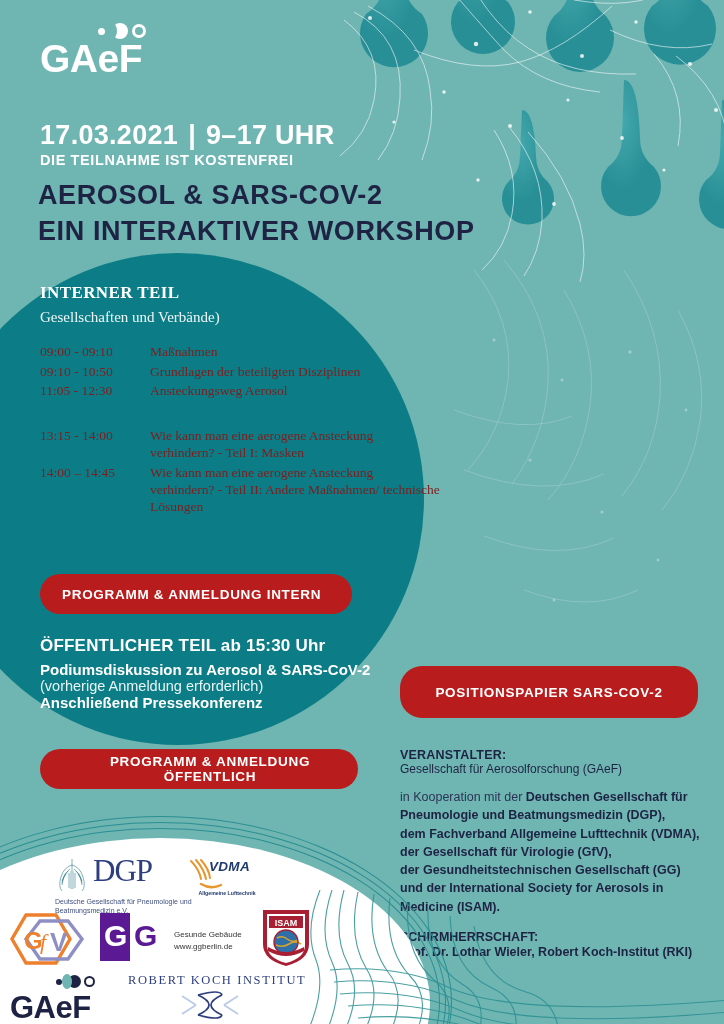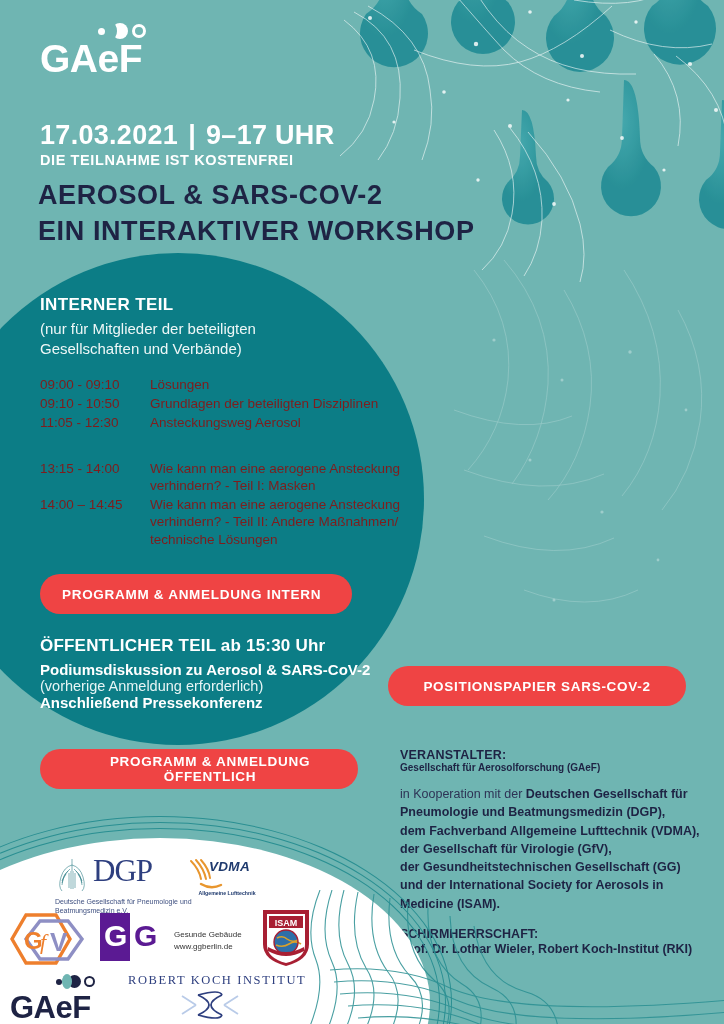--- a/index.html
+++ b/index.html
@@ -56,56 +56,56 @@
   .free-line {
     position:absolute; left:40px; top:152px;
     color:#ffffff; font-size:14.5px; font-weight:700; letter-spacing:.6px;
   }
   .title {
     position:absolute; left:38px; top:178px;
     color:#1e2344; font-size:27px; font-weight:700; letter-spacing:.6px; line-height:1.32;
   }
 
   
-  .internal { position:absolute; left:40px; top:295px; width:400px; color:#ffffff; }
+  .internal { position:absolute; left:40px; top:283px; width:400px; color:#ffffff;font-family:Liberation Serif, serif; }
   .sec-head { font-size:17px; font-weight:700; letter-spacing:.4px; }
   .sec-sub  { font-size:15px; font-weight:400; line-height:1.36; margin-top:4px; color:#eef7f7; }
 
   table.sched { margin-top:16px; border-collapse:collapse; width:100%; }
   table.sched td { vertical-align:top; font-size:13.5px; line-height:1.28; color:#7f1d1d; padding:0 0 2px 0; }
   table.sched td.time { width:110px; white-space:nowrap; }
   table.sched tr.gap td { height:13px; }
 
   
   .btn {
     position:absolute;
-    background:#ef4444; color:#ffffff;
+    background:#b91c1c; color:#ffffff;
     border-radius:22px;
     font-size:13.5px; font-weight:700; letter-spacing:.7px;
     display:flex; align-items:center;
     padding-left:22px;
     cursor:pointer;
     border:none;
     font-family:"Liberation Sans", sans-serif;
   }
   #btn-intern   { left:40px;  top:574px; width:312px; height:40px; }
   #btn-public   { left:40px;  top:749px; width:318px; height:40px; }
-  #btn-position { left:388px; top:666px; width:298px; height:40px; padding-left:0; justify-content:center; }
+  #btn-position { left:400px; top:666px; width:298px; height:52px; padding-left:0; justify-content:center; }
 
   
   .public { position:absolute; left:40px; top:636px; width:380px; color:#ffffff; }
   .public .h  { font-size:17px; font-weight:700; letter-spacing:.2px; }
   .public .l1 { font-size:15px; font-weight:700; margin-top:5px; }
   .public .l2 { font-size:14.5px; font-weight:400; color:#e7f5f5; }
   .public .l3 { font-size:15px; font-weight:700; margin-top:0; }
 
   
   .org { position:absolute; left:400px; top:748px; width:310px; color:#1e2344; }
   .org .k  { font-size:12.5px; font-weight:700; letter-spacing:.2px; }
-  .org .v  { font-size:10px; font-weight:700; margin-bottom:12px; }
+  .org .v  { font-size:12px; font-weight:400; margin-bottom:12px; }
   .org .coop { font-size:12.5px; line-height:1.46; font-weight:700; color:#1e2344; }
   .org .coop .lt { font-weight:400; color:#2d3355; }
   .org .k2 { font-size:12.5px; font-weight:700; margin-top:14px; }
   .org .v2 { font-size:12.5px; font-weight:700; margin-top:1px; }
 
   
   .footer-ellipse {
     position:absolute; left:-110px; top:838px;
     width:540px; height:330px;
     background:#ffffff; border-radius:50%;
@@ -266,28 +266,27 @@
   </div>
   <div class="free-line">DIE TEILNAHME IST KOSTENFREI</div>
   <div class="title">
     <div>AEROSOL &amp; SARS-COV-2</div>
     <div>EIN INTERAKTIVER WORKSHOP</div>
   </div>
 
   <div class="internal">
     <div class="sec-head">INTERNER TEIL</div>
     <div class="sec-sub">
-        <div>(nur für Mitglieder der beteiligten</div>
         <div>Gesellschaften und Verbände)</div>
       </div>
     <table class="sched">
       <tbody id="sched-body">
           <tr>
             <td class="time">09:00 - 09:10</td>
-            <td>Lösungen</td>
+            <td>Maßnahmen</td>
           </tr>
           <tr>
             <td class="time">09:10 - 10:50</td>
             <td>Grundlagen der beteiligten Disziplinen</td>
           </tr>
           <tr>
             <td class="time">11:05 - 12:30</td>
             <td>Ansteckungsweg Aerosol</td>
           </tr>
           <tr class="gap">

